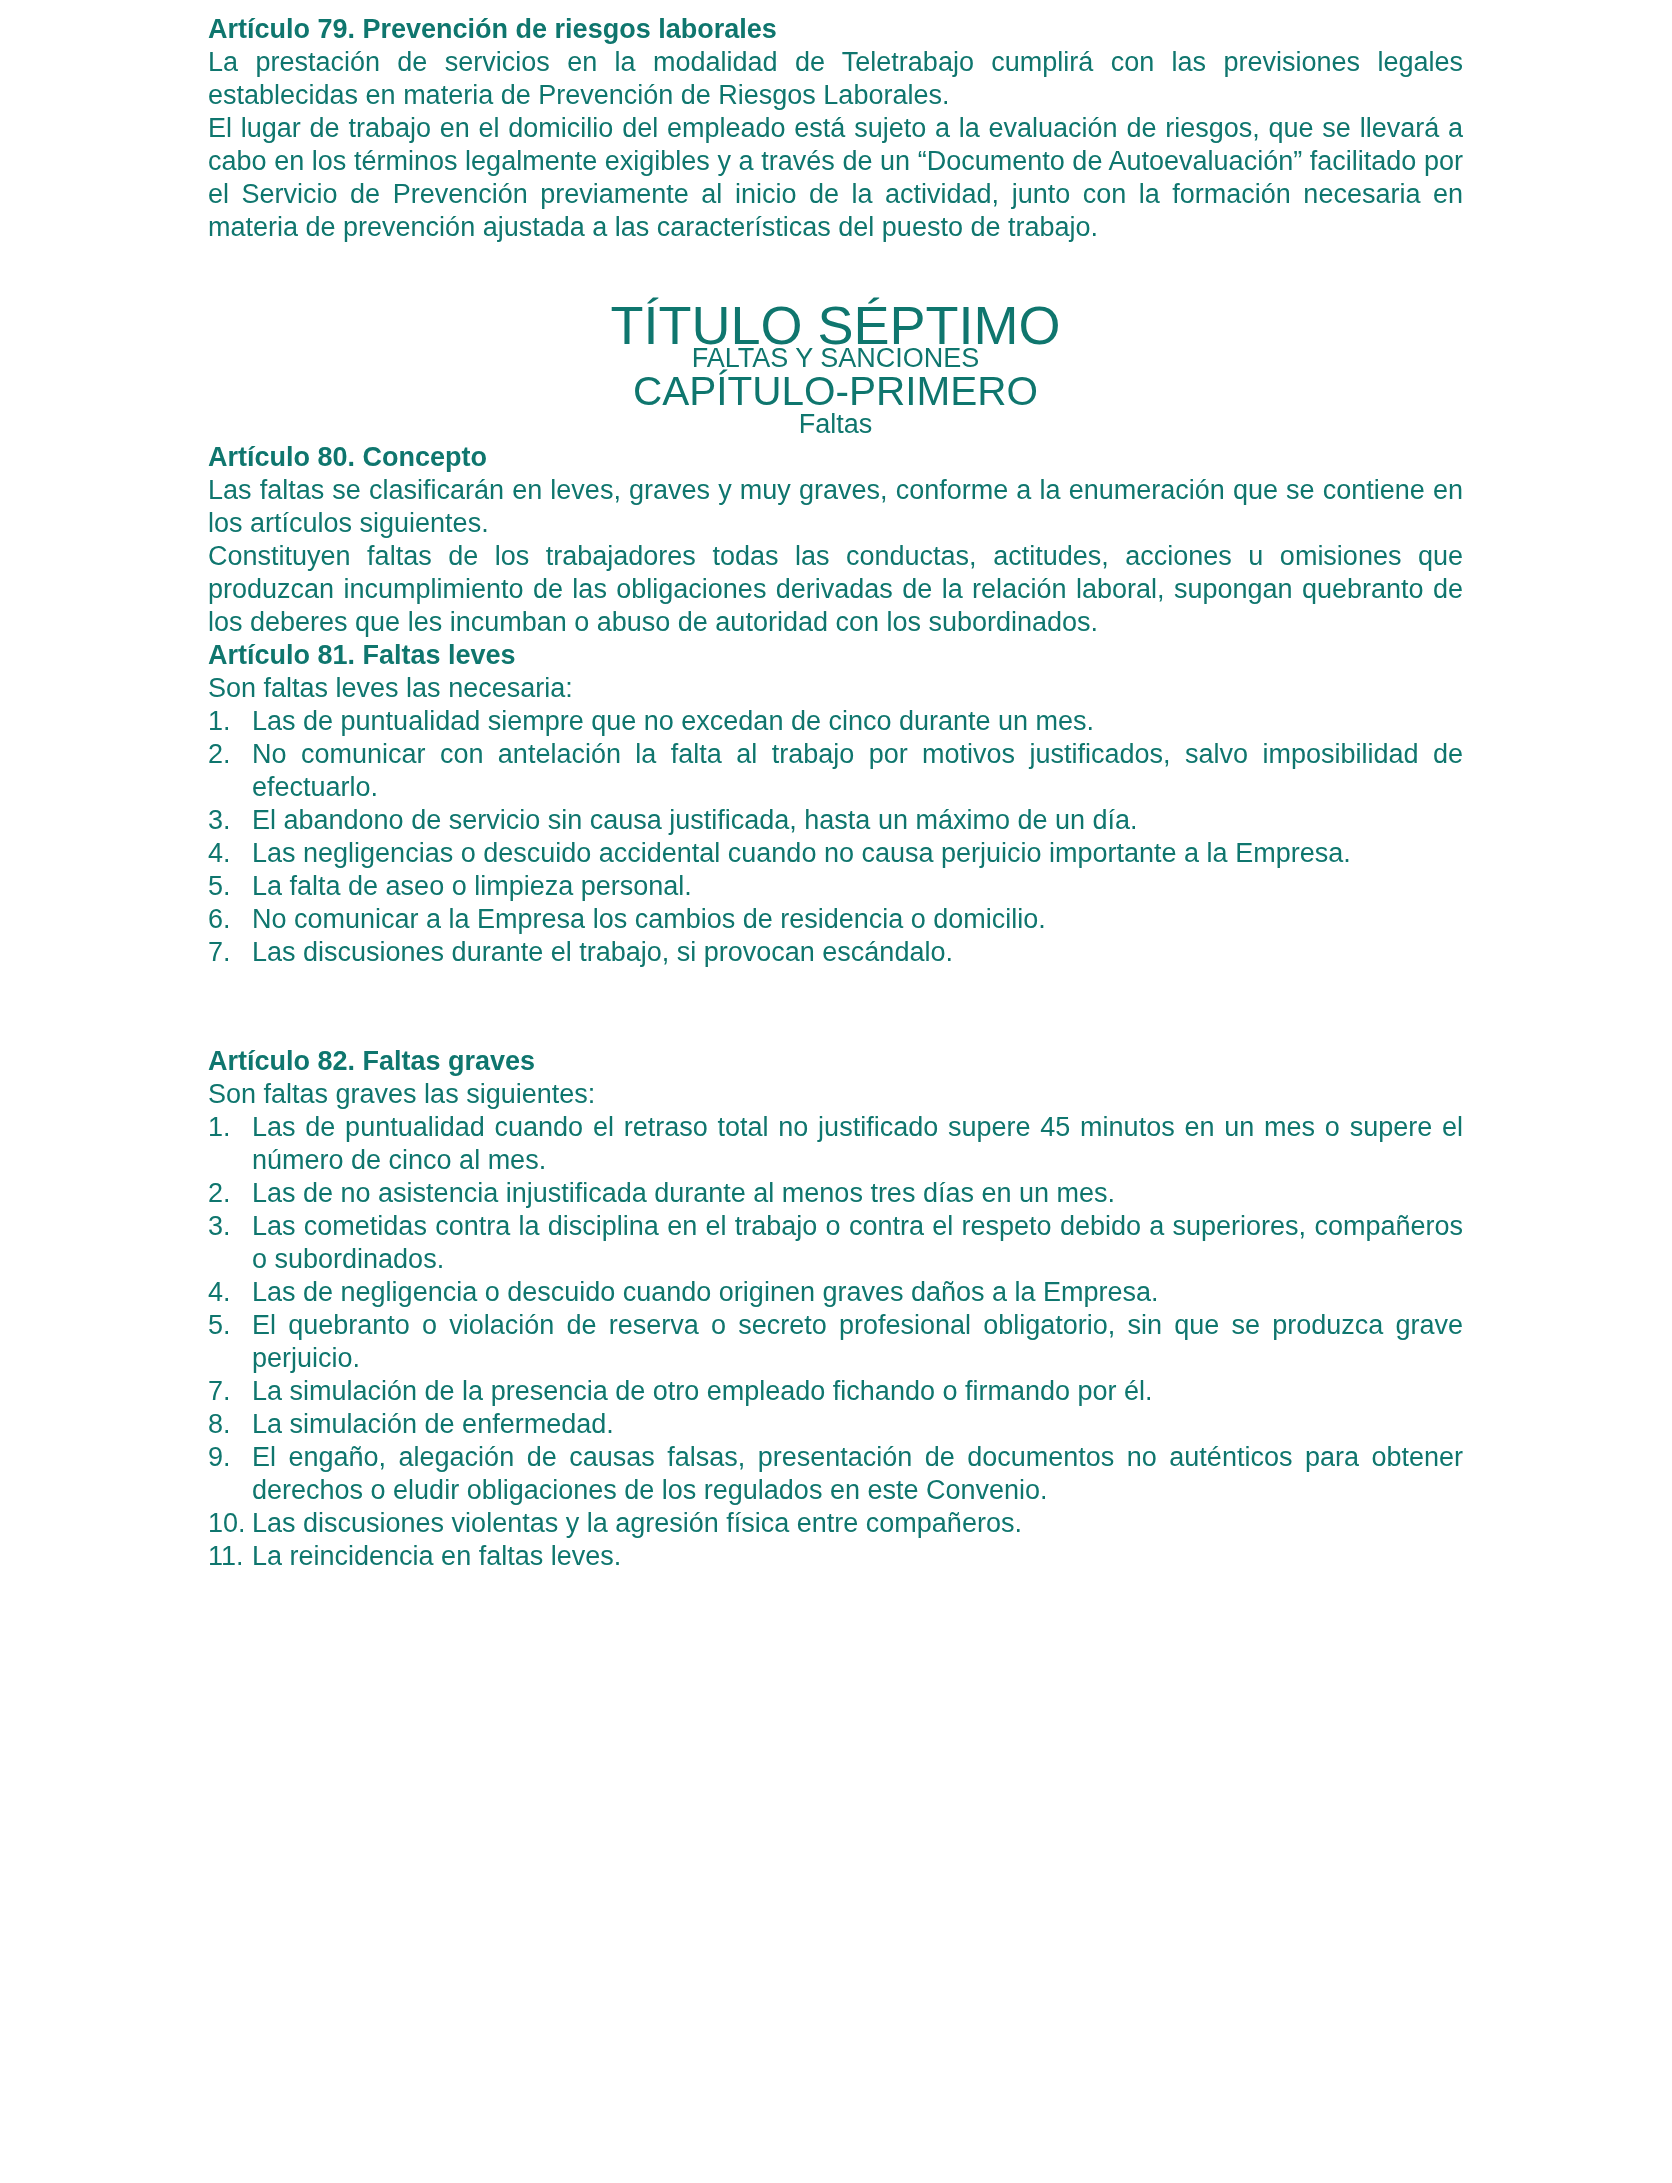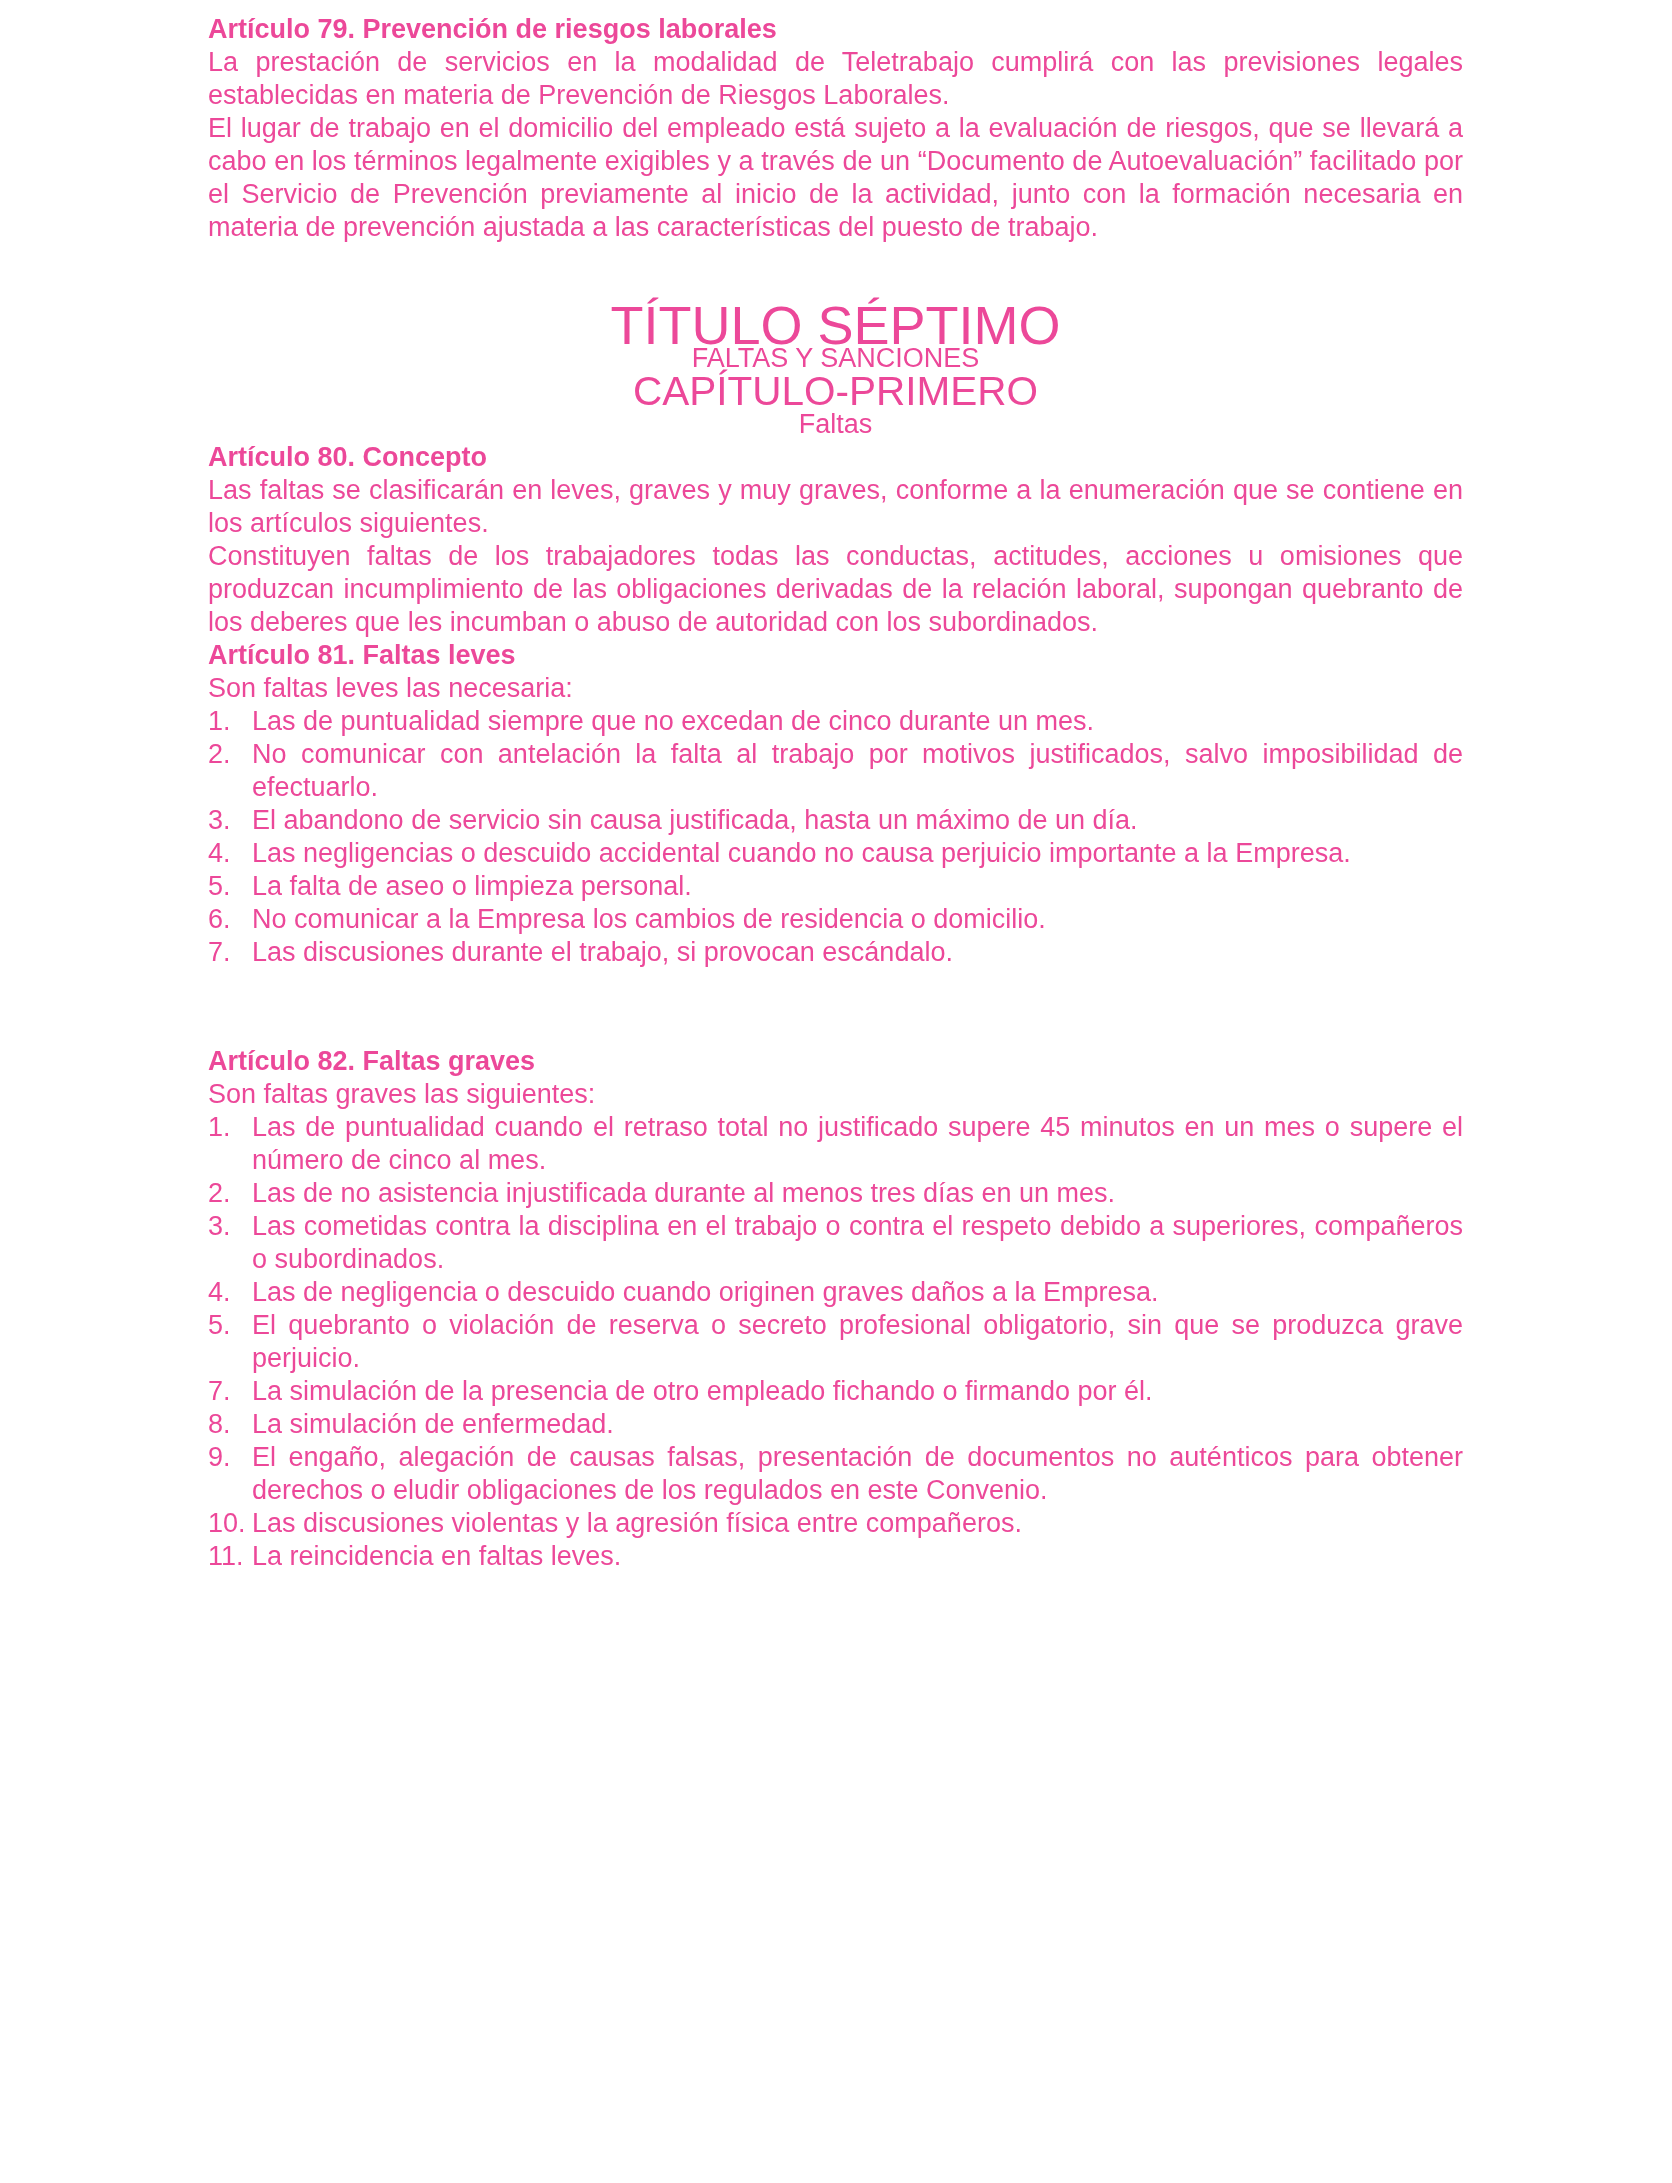--- a/index.html
+++ b/index.html
@@ -5,21 +5,21 @@
   html, body {
     margin: 0;
     padding: 0;
     background: #ffffff;
   }
   .page {
     position: relative;
     width: 1672px;
     height: 1896px;
     background: #ffffff;
-    color: #ec4899;
+    color: #0f766e;
     font-family: "Liberation Sans", "DejaVu Sans", sans-serif;
     font-size: 27px;
     line-height: 33px;
     overflow: hidden;
     box-sizing: border-box;
     padding: 13px 209px 0 208px;
   }
   .block { margin: 0; padding: 0; }
   .block + .block { }
   .mt-2 { margin-top: 65px !important; }

